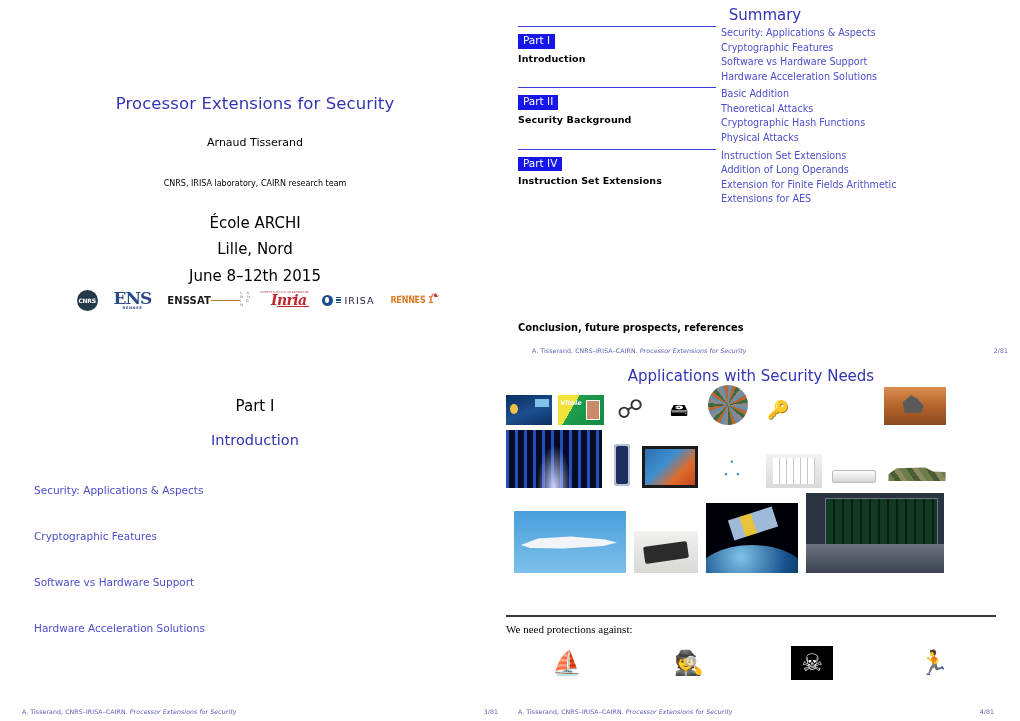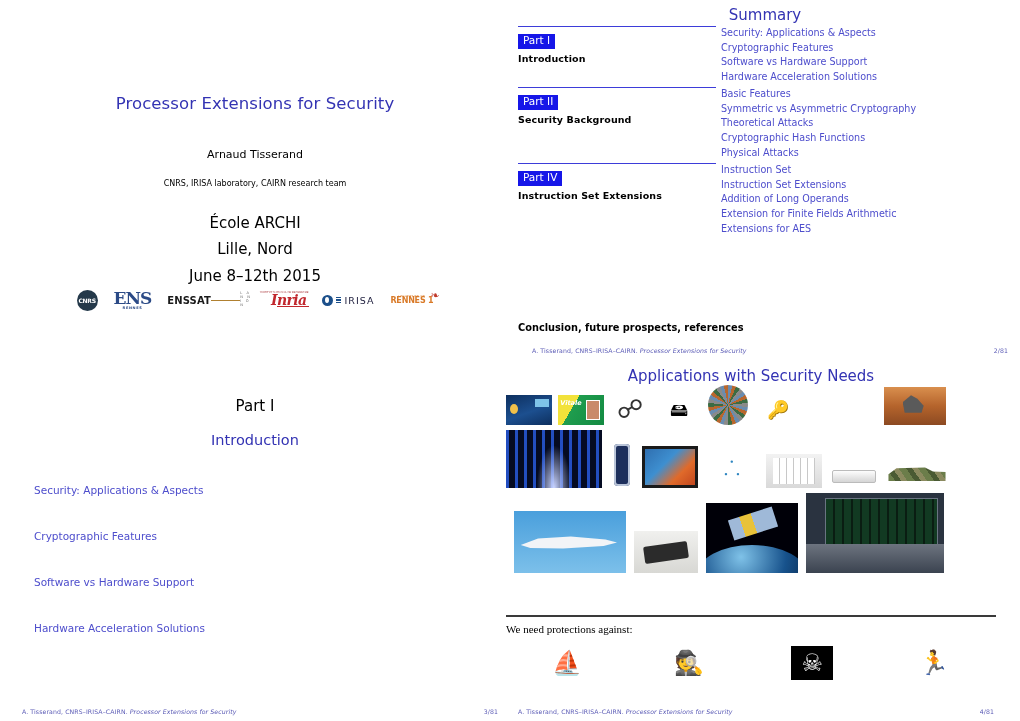--- a/index.html
+++ b/index.html
@@ -47,21 +47,21 @@
   .title-main {
     position: absolute;
     top: 94px; left: 0; right: 0;
     text-align: center;
     font-size: 16.5px;
     color: #3333b3;
     letter-spacing: 0.1px;
   }
   .title-author {
     position: absolute;
-    top: 148px; left: 0; right: 0;
+    top: 136px; left: 0; right: 0;
     text-align: center;
     font-size: 11px;
     color: #000;
   }
   .title-affil {
     position: absolute;
     top: 179px; left: 0; right: 0;
     text-align: center;
     font-size: 8px;
     color: #000;
@@ -501,37 +501,35 @@
         </div>
       </div>
 
       <div class="toc-block">
         <div class="toc-left">
           <div class="rule"></div>
           <span class="part-badge">Part II</span>
           <span class="part-name">Security Background</span>
         </div>
         <div class="toc-right">
-          <span class="entry">Basic Features</span>
-          <span class="entry">Symmetric vs Asymmetric Cryptography</span>
+          <span class="entry">Basic Addition</span>
           <span class="entry">Theoretical Attacks</span>
           <span class="entry">Cryptographic Hash Functions</span>
           <span class="entry">Physical Attacks</span>
         </div>
       </div>
 
 
       <div class="toc-block">
         <div class="toc-left">
           <div class="rule"></div>
           <span class="part-badge">Part IV</span>
           <span class="part-name">Instruction Set Extensions</span>
         </div>
         <div class="toc-right">
-          <span class="entry">Instruction Set</span>
           <span class="entry">Instruction Set Extensions</span>
           <span class="entry">Addition of Long Operands</span>
           <span class="entry">Extension for Finite Fields Arithmetic</span>
           <span class="entry">Extensions for AES</span>
         </div>
       </div>
 
     </div>
 
     <div class="conclusion">Conclusion, future prospects, references</div>

